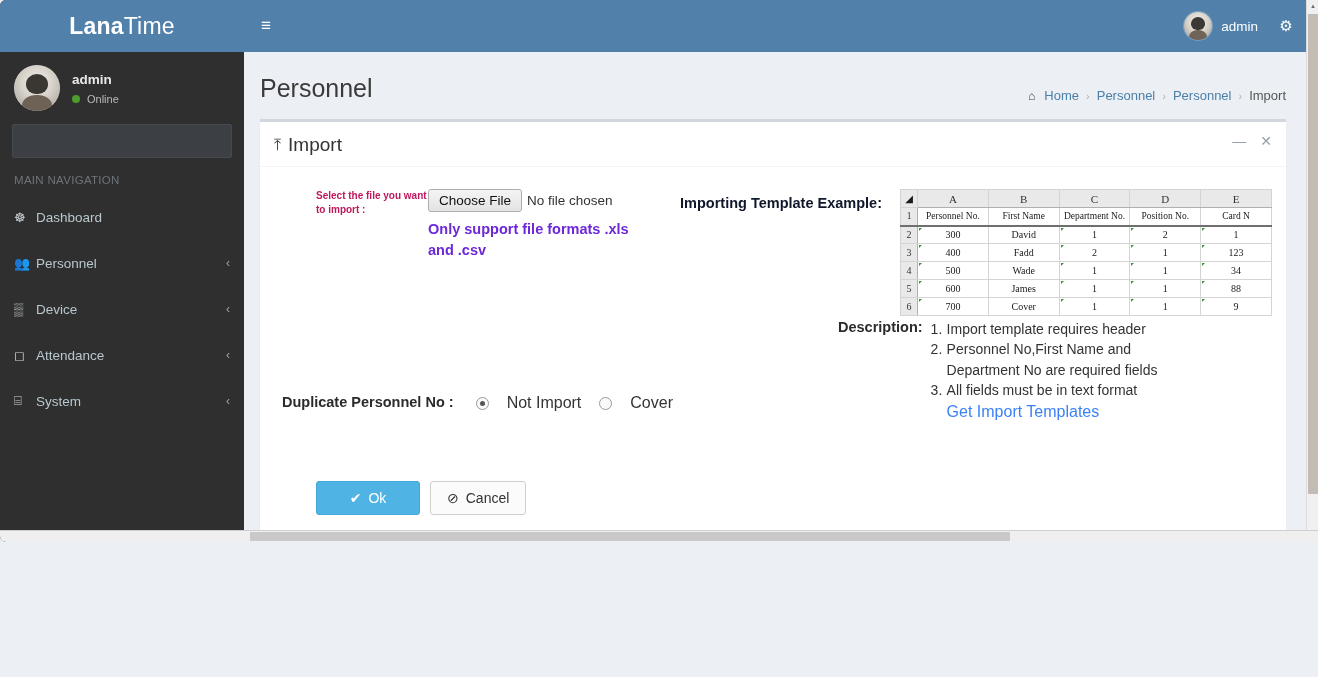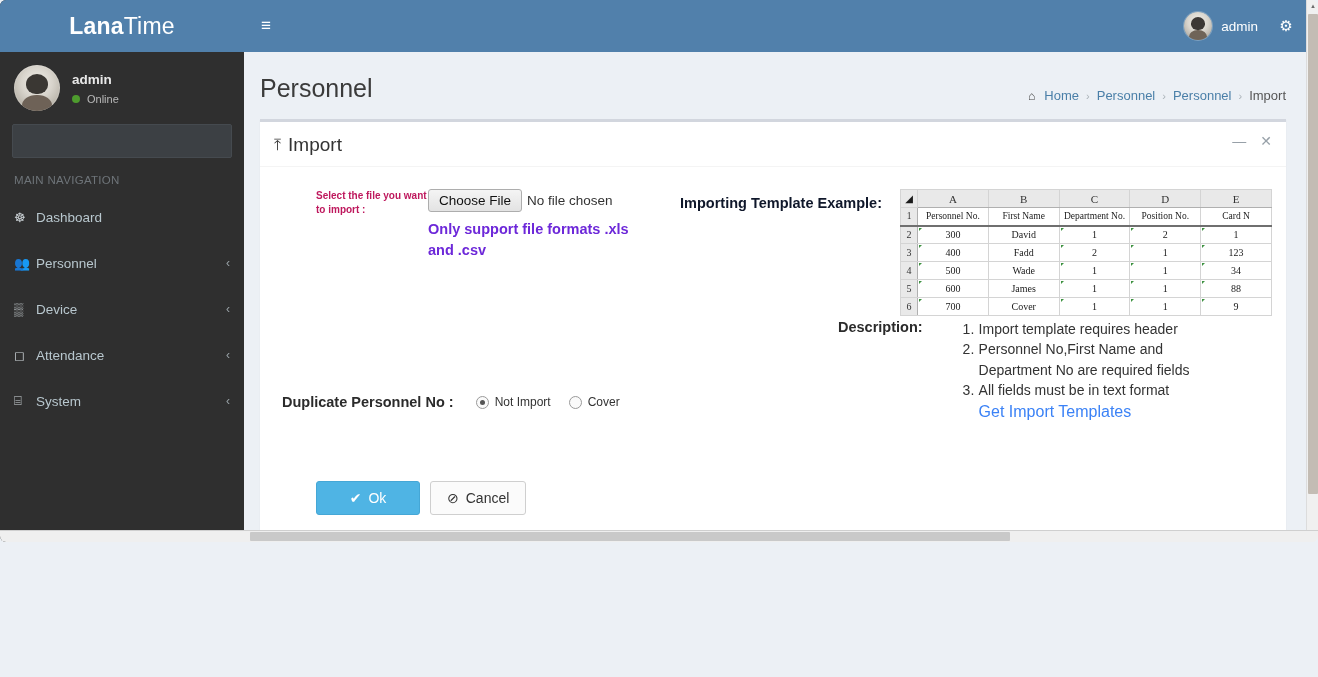--- a/index.html
+++ b/index.html
@@ -212,32 +212,32 @@
     content: ""; position: absolute; left: 1px; top: 1px;
     border-left: 3px solid #3d9140; border-bottom: 3px solid transparent;
   }
 
   .row-2 { display: flex; margin-top: 78px; }
   .dup-label {
     font-weight: bold; font-size: 14.5px; color: #2b2b2b;
     padding-left: 8px; white-space: nowrap;
   }
   .radios { display: flex; align-items: center; gap: 18px; margin-left: 22px; }
-  .radio-opt { display: flex; align-items: center; gap: 6px; font-size: 12px; color: #333; cursor: pointer; }
+  .radio-opt { display: flex; align-items: center; gap: 18px; font-size: 16px; color: #333; cursor: pointer; }
   .radio-dot {
     width: 13px; height: 13px; border-radius: 50%;
     border: 1px solid #9a9a9a; background: #fafafa;
     display: inline-block; position: relative;
   }
   .radio-dot.checked::after {
     content: ""; position: absolute; left: 3px; top: 3px;
     width: 5px; height: 5px; border-radius: 50%; background: #555;
   }
 
-  .desc-block { position: absolute; left: 578px; top: 152px; display: flex; gap: 32px; }
+  .desc-block { position: absolute; left: 578px; top: 152px; display: flex; }
   .desc-label { font-weight: bold; font-size: 14.5px; color: #2b2b2b; white-space: nowrap; }
   .desc-list { margin: 0; padding-left: 16px; list-style: none; position: relative; left: -8px; }
   .desc-list li { font-size: 14px; color: #333; line-height: 1.45; white-space: nowrap; }
   .desc-list li .num { display: inline-block; width: 16px; }
   .desc-list li .cont { display: inline-block; padding-left: 16px; }
   .tpl-link { color: #3b82f6; font-size: 16px; padding-left: 16px; cursor: pointer; }
 
   .actions { position: absolute; left: 56px; bottom: 26px; display: flex; gap: 10px; }
   .btn {
     font-size: 14px; border-radius: 3px; padding: 8px 16px;

